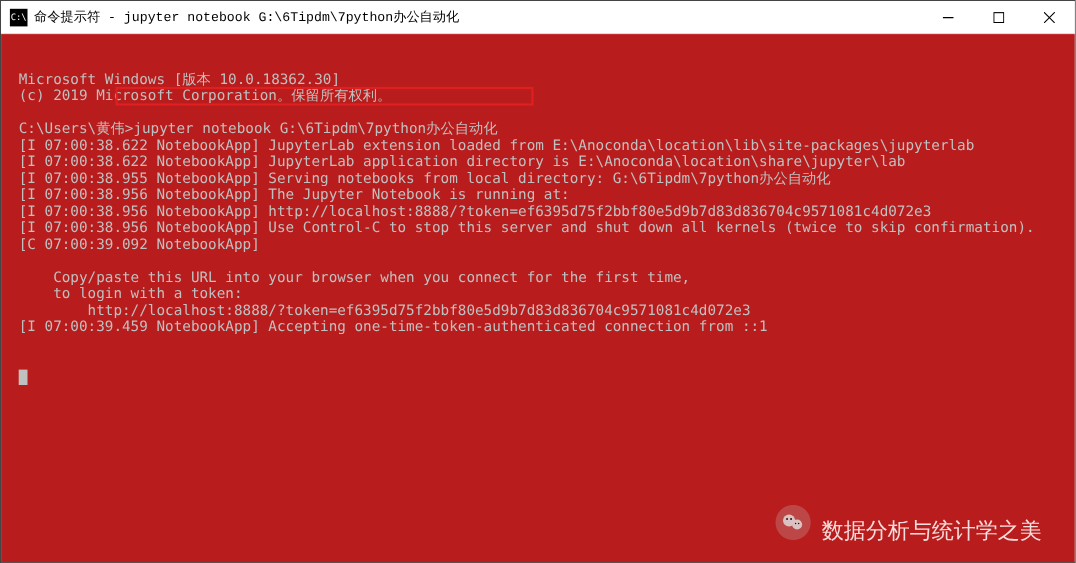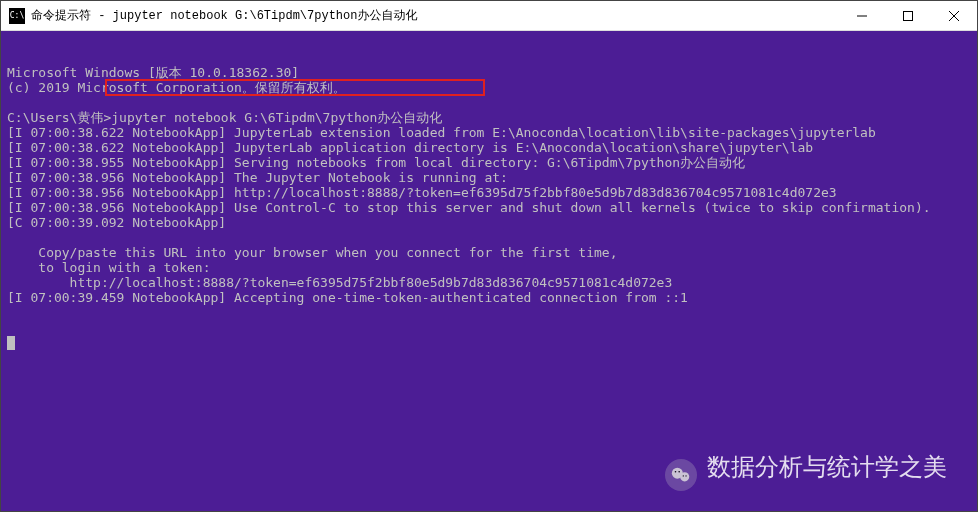--- a/index.html
+++ b/index.html
@@ -8,29 +8,29 @@
     .window { width: 100%; height: 100%; background: #fff; display: flex; flex-direction: column; border: 1px solid #444; }
     
     .titlebar { height: 30px; background: #fff; display: flex; align-items: center; padding: 0 0 0 8px; border-bottom: 1px solid #ddd; }
     .titlebar-icon { width: 16px; height: 16px; background: #000; margin-right: 6px; display: flex; align-items: center; justify-content: center; }
     .titlebar-icon-text { color: #fff; font-size: 8px; font-family: monospace; }
     .titlebar-title { font-size: 12px; color: #000; flex: 1; font-family: Liberation Mono, monospace; }
     .titlebar-controls { display: flex; height: 100%; }
     .titlebar-btn { width: 46px; height: 100%; display: flex; align-items: center; justify-content: center; cursor: pointer; }
     .titlebar-btn svg { width: 10px; height: 10px; }
     
-    .terminal { flex: 1; background: #4c1d95; color: #c0c0c0; padding: 4px 6px; font-size: 13px; line-height: 15px; font-family: "NSimSun", "SimSun", "Consolas", monospace; position: relative; white-space: pre; overflow: hidden; }
+    .terminal { flex: 1; background: #b91c1c; color: #c0c0c0; padding: 4px 16px; font-size: 13px; line-height: 15px; font-family: "NSimSun", "SimSun", "Consolas", monospace; position: relative; white-space: pre; overflow: hidden; }
     .terminal-line { white-space: pre; }
     
     .highlight-box { position: absolute; border: 2px solid #e02020; pointer-events: none; }
     
     .cursor { display: inline-block; width: 8px; height: 14px; background: #c0c0c0; vertical-align: text-bottom; animation: blink 1s step-end infinite; }
     @keyframes blink { 50% { opacity: 0; } }
     
-    .watermark { position: absolute; bottom: 20px; right: 30px; display: flex; align-items: flex-start; color: #fff; font-family: "Microsoft YaHei", sans-serif; font-size: 24px; opacity: 0.85; }
+    .watermark { position: absolute; bottom: 20px; right: 30px; display: flex; align-items: flex-end; color: #fff; font-family: "Microsoft YaHei", sans-serif; font-size: 20px; opacity: 0.85; }
     .watermark-icon { width: 32px; height: 32px; margin-right: 10px; border-radius: 50%; background: rgba(200,200,200,0.3); display: flex; align-items: center; justify-content: center; }
     .watermark-icon svg { width: 22px; height: 22px; }
   </style>
 </head>
 <body>
 
 <div class="window">
   <div class="titlebar">
     <div class="titlebar-icon">
       <span class="titlebar-icon-text">C:\</span>

